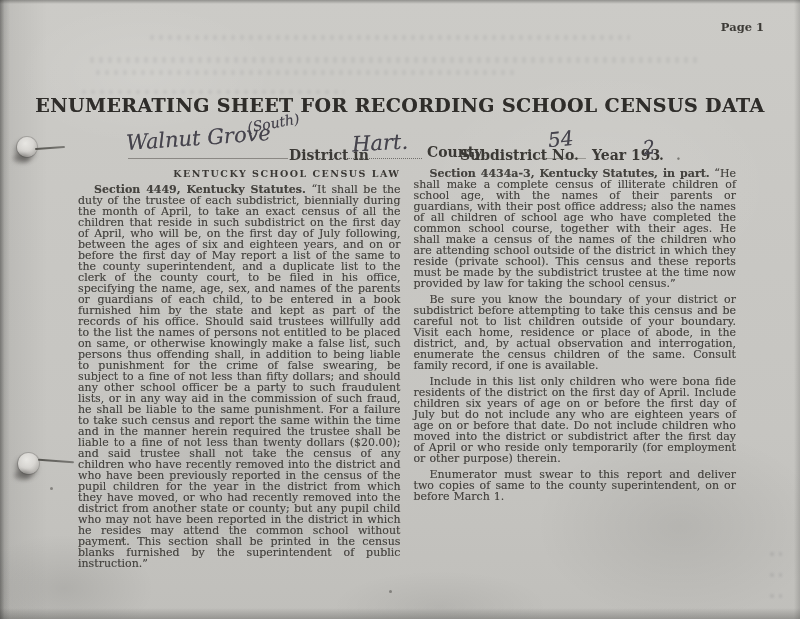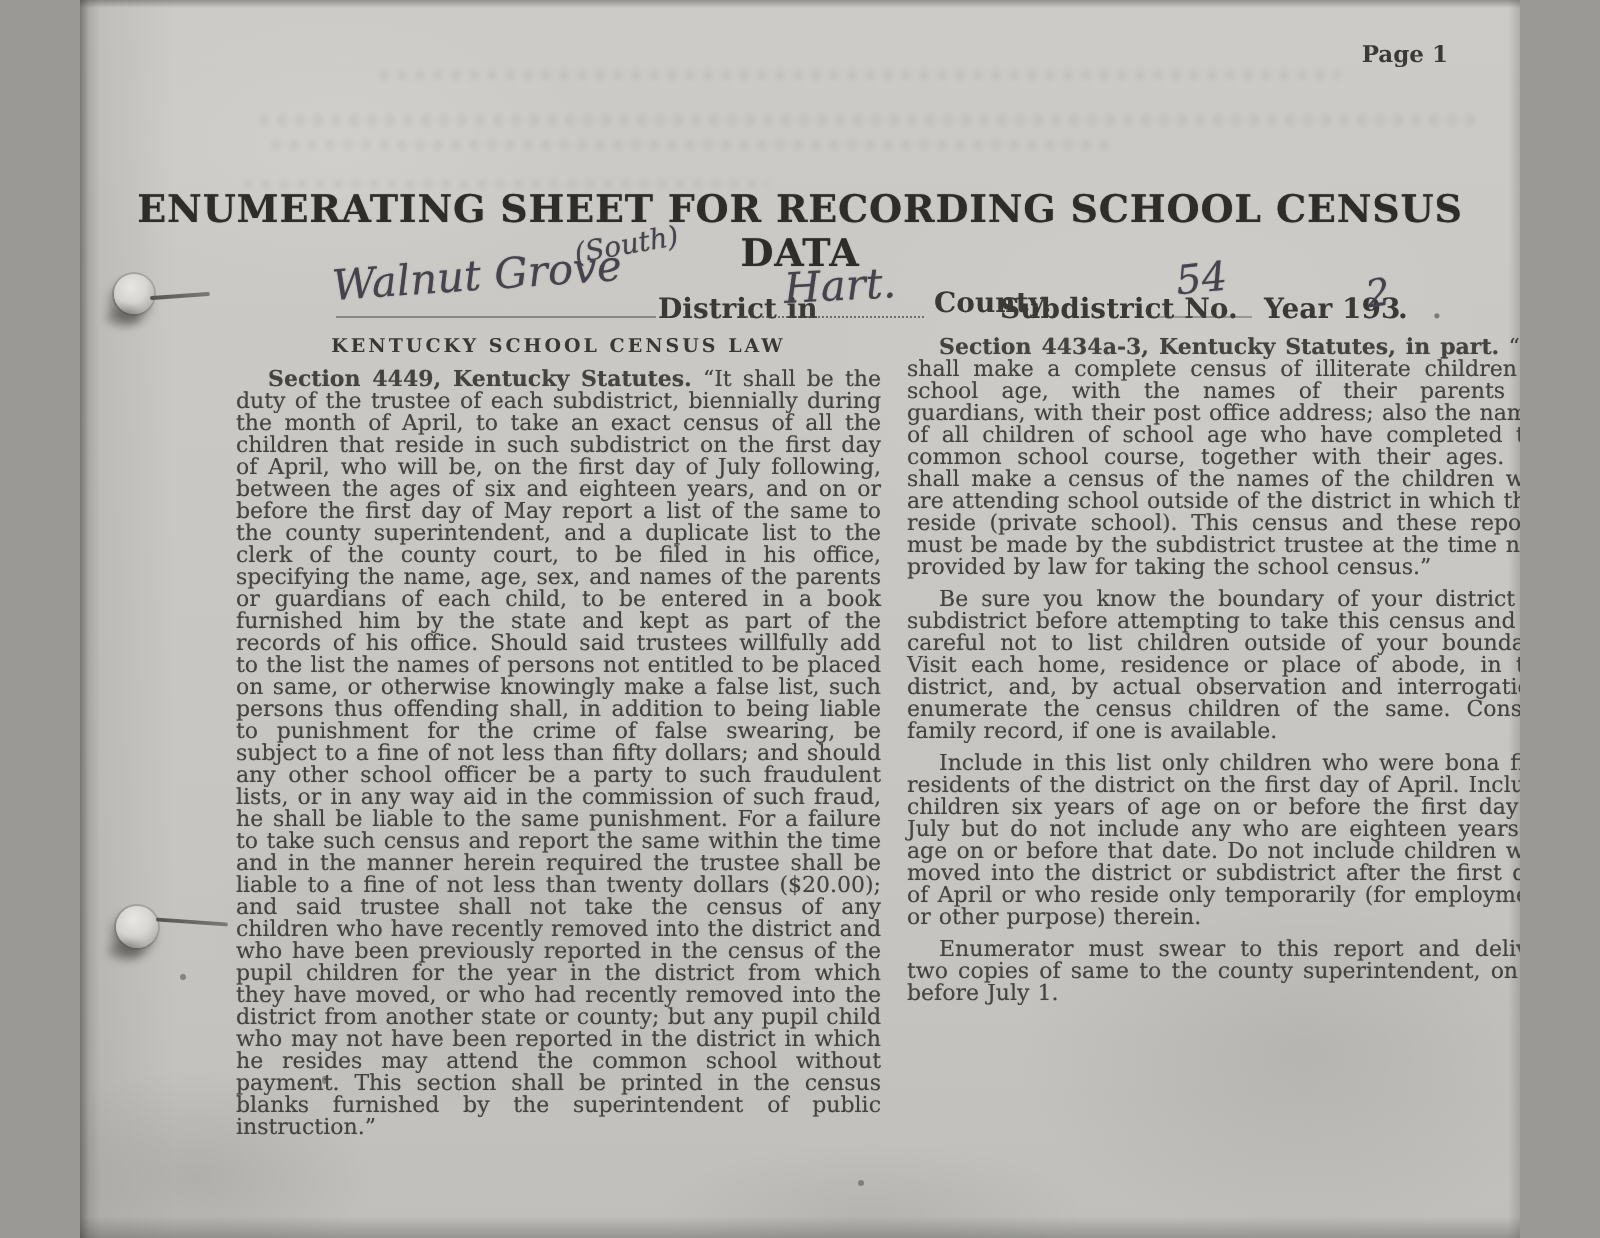--- a/index.html
+++ b/index.html
@@ -1,18 +1,18 @@
 <!DOCTYPE html>
 <html><head>
 <meta charset="utf-8">
 <style>
   html,body{margin:0;padding:0;}
   body{width:800px;height:619px;overflow:hidden;background:#9a9996;font-family:"DejaVu Serif",serif;}
-  .paper{position:relative;width:720px;height:619px;overflow:hidden;
-    background:linear-gradient(180deg,#cccbc7 0%,#c9c8c4 30%,#c6c5c1 70%,#c0bfbb 100%);margin-left:40px;}
+  .paper{position:relative;width:800px;height:619px;overflow:hidden;
+    background:linear-gradient(180deg,#cccbc7 0%,#c9c8c4 30%,#c6c5c1 70%,#c0bfbb 100%);}
   .paper::before{content:"";position:absolute;inset:0;pointer-events:none;
     background-image:
       radial-gradient(220px 120px at 18% 12%, rgba(255,255,255,.10), transparent 60%),
       radial-gradient(300px 200px at 75% 30%, rgba(255,255,255,.08), transparent 60%),
       radial-gradient(260px 160px at 30% 75%, rgba(0,0,0,.05), transparent 60%),
       radial-gradient(240px 160px at 85% 85%, rgba(0,0,0,.07), transparent 60%),
       radial-gradient(150px 90px at 8% 95%, rgba(0,0,0,.09), transparent 60%),
       radial-gradient(180px 60px at 55% 98%, rgba(0,0,0,.06), transparent 60%);}
   .edge{position:absolute;pointer-events:none;}
   .edge-left{left:0;top:0;bottom:0;width:10px;background:linear-gradient(90deg,rgba(40,40,38,.45),rgba(40,40,38,.12) 45%,transparent);}
@@ -40,21 +40,21 @@
 
   .form-line{position:absolute;left:0;top:0;width:800px;height:0;}
   .fl{position:absolute;color:#3b3935;}
   .fl-print{font-size:14px;font-weight:bold;}
   .rule{position:absolute;height:0;border-bottom:1px solid rgba(75,72,68,.5);}
   .rule.dotted{border-bottom:1px dotted rgba(75,72,68,.7);}
   .hw{font-style:italic;color:#45434c;font-family:"DejaVu Serif",serif;text-shadow:0 0 .6px rgba(62,60,72,.5);}
 
   .columns{position:absolute;top:168px;left:78px;width:658px;display:flex;gap:13px;}
   .col{flex:1;min-width:0;}
-  .col-heading{text-align:center;font-size:9.5px;font-weight:bold;letter-spacing:1.5px;color:#3a3834;margin:0 0 5px 0;}
+  .col-heading{text-align:right;font-size:9.5px;font-weight:bold;letter-spacing:1.5px;color:#3a3834;margin:0 0 5px 0;}
   .col p{margin:0 0 5px 0;font-size:11px;line-height:11px;text-align:justify;text-indent:16px;
     color:#45433f;word-spacing:.5px;text-shadow:0 0 .4px rgba(69,67,63,.45);}
   .col p .lead{font-weight:bold;}
   .instr-heading{margin:7px 0 5px 0;}
   .sig-name{margin-top:7px;text-align:center;font-size:9.5px;letter-spacing:.6px;color:#3e3c38;text-indent:0 !important;}
   .sig-title{text-align:center;font-size:9.5px;color:#413f3b;transform:translateX(30px);text-indent:0 !important;}
 </style>
 </head>
 <body>
 
@@ -105,21 +105,21 @@
 
     <div class="col">
       <h2 class="col-heading">KENTUCKY SCHOOL CENSUS LAW</h2>
       <p><span class="lead">Section 4449, Kentucky Statutes.</span><span> “It shall be the duty of the trustee of each subdistrict, biennially during the month of April, to take an exact census of all the children that reside in such subdistrict on the first day of April, who will be, on the first day of July following, between the ages of six and eighteen years, and on or before the first day of May report a list of the same to the county superintendent, and a duplicate list to the clerk of the county court, to be filed in his office, specifying the name, age, sex, and names of the parents or guardians of each child, to be entered in a book furnished him by the state and kept as part of the records of his office. Should said trustees willfully add to the list the names of persons not entitled to be placed on same, or otherwise knowingly make a false list, such persons thus offending shall, in addition to being liable to punishment for the crime of false swearing, be subject to a fine of not less than fifty dollars; and should any other school officer be a party to such fraudulent lists, or in any way aid in the commission of such fraud, he shall be liable to the same punishment. For a failure to take such census and report the same within the time and in the manner herein required the trustee shall be liable to a fine of not less than twenty dollars ($20.00); and said trustee shall not take the census of any children who have recently removed into the district and who have been previously reported in the census of the pupil children for the year in the district from which they have moved, or who had recently removed into the district from another state or county; but any pupil child who may not have been reported in the district in which he resides may attend the common school without payment. This section shall be printed in the census blanks furnished by the superintendent of public instruction.”</span></p>
     </div>
 
     <div class="col">
       <p><span class="lead">Section 4434a-3, Kentucky Statutes, in part.</span><span> “He shall make a complete census of illiterate children of school age, with the names of their parents or guardians, with their post office address; also the names of all children of school age who have completed the common school course, together with their ages. He shall make a census of the names of the children who are attending school outside of the district in which they reside (private school). This census and these reports must be made by the subdistrict trustee at the time now provided by law for taking the school census.”</span></p>
       <p>Be sure you know the boundary of your district or subdistrict before attempting to take this census and be careful not to list children outside of your boundary. Visit each home, residence or place of abode, in the district, and, by actual observation and interrogation, enumerate the census children of the same. Consult family record, if one is available.</p>
       <p>Include in this list only children who were bona fide residents of the district on the first day of April. Include children six years of age on or before the first day of July but do not include any who are eighteen years of age on or before that date. Do not include children who moved into the district or subdistrict after the first day of April or who reside only temporarily (for employment or other purpose) therein.</p>
-      <p>Enumerator must swear to this report and deliver two copies of same to the county superintendent, on or before July 1.</p>
+      <p>Enumerator must swear to this report and deliver two copies of same to the county superintendent, on or before March 1.</p>
     </div>
 
   </div>
 
   <div class="edge edge-left-soft"></div>
   <div class="edge edge-left"></div>
   <div class="edge edge-top"></div>
   <div class="edge edge-bottom"></div>
   <div class="edge edge-right"></div>
 

